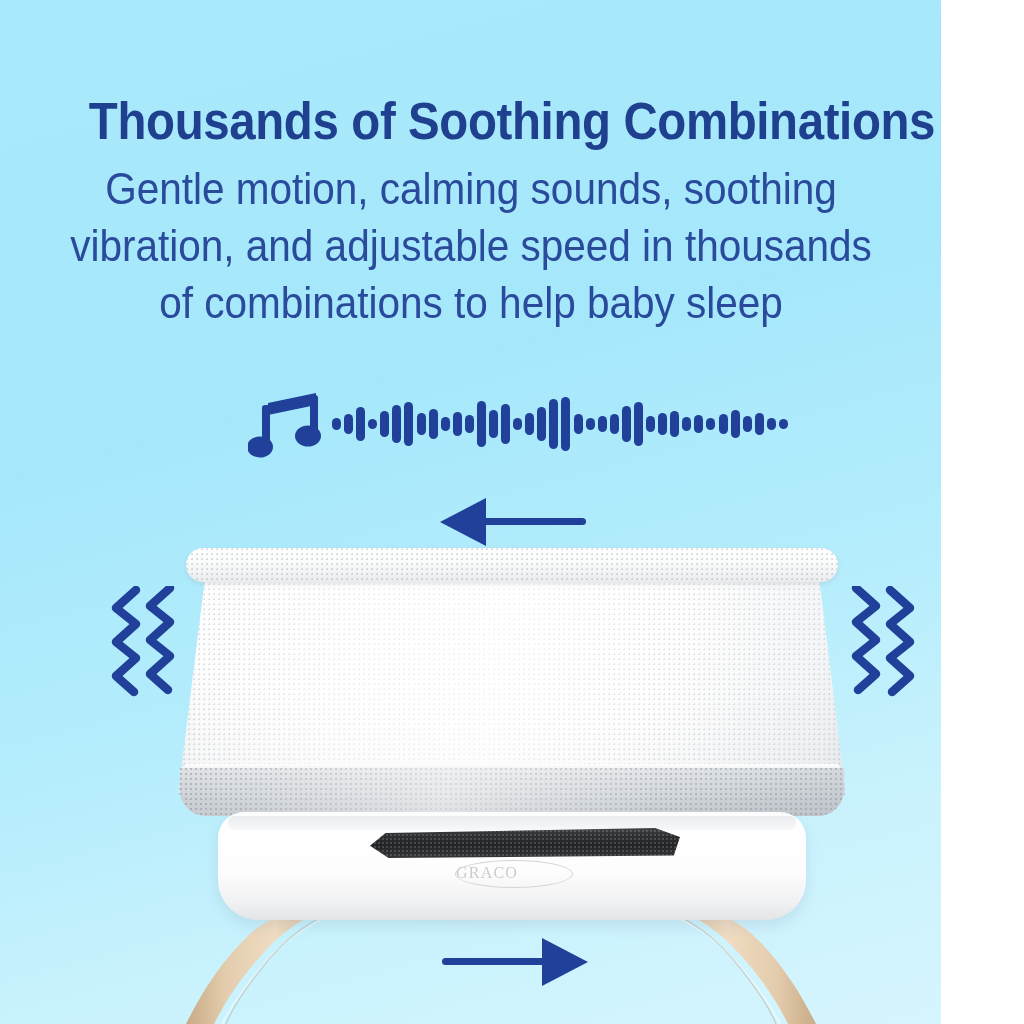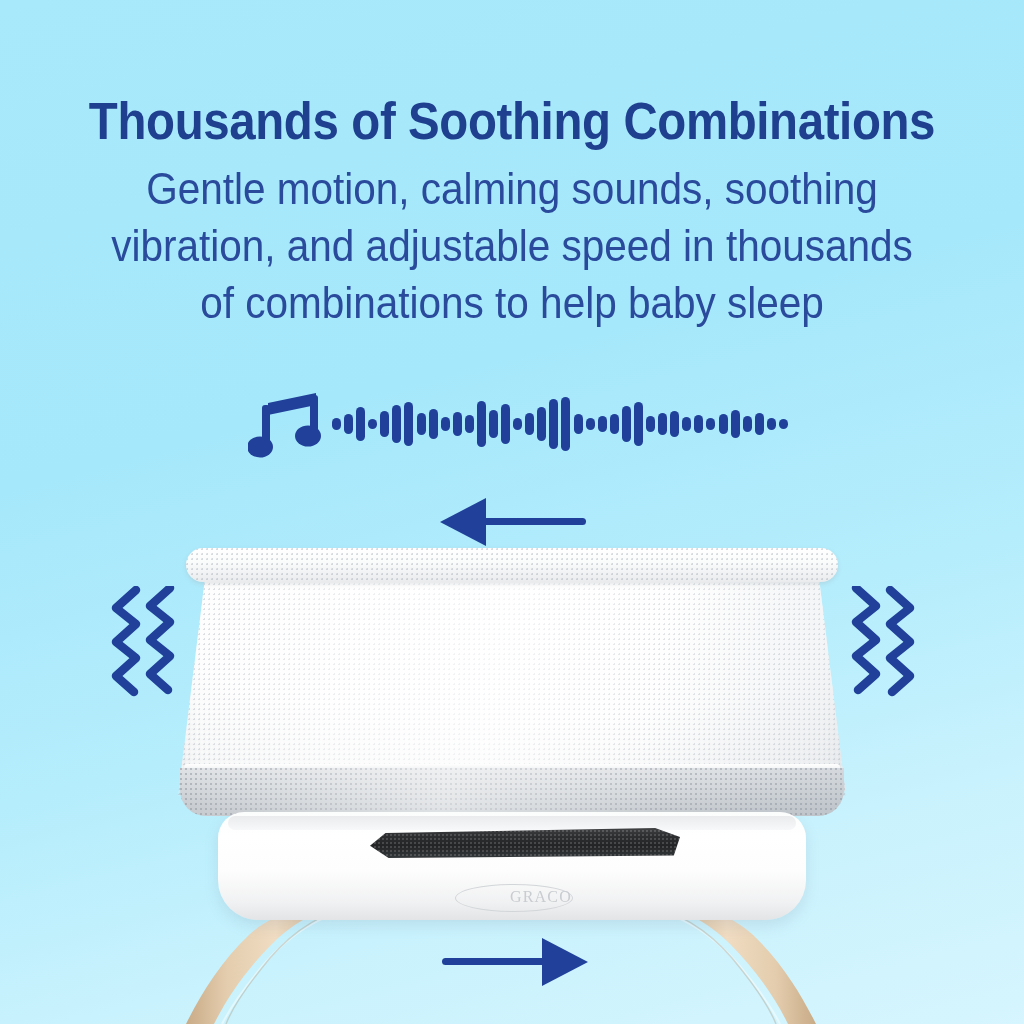--- a/index.html
+++ b/index.html
@@ -7,21 +7,21 @@
     padding: 0;
   }
   body {
     width: 1024px;
     height: 1024px;
     overflow: hidden;
     font-family: "Liberation Sans", sans-serif;
   }
   #stage {
     position: relative;
-    width: 1024px;
+    width: 941px;
     height: 1024px;
     background: linear-gradient(165deg, #a8e9fb 0%, #a6e8fb 38%, #b5edfc 62%, #c8f2fd 80%, #d6f5fe 100%);
     overflow: hidden;
   }
 
   
   #headline {
     position: absolute;
     top: 92px;
     left: 0;
@@ -226,30 +226,30 @@
   }
   #handle .tex {
     position: absolute;
     inset: 0;
     background-image: radial-gradient(circle at 1px 1px, rgba(255,255,255,0.16) 0.7px, rgba(0,0,0,0) 0.9px);
     background-size: 4px 4px;
   }
   #logo {
     position: absolute;
     left: 455px;
-    top: 884px;
+    top: 860px;
     width: 116px;
     height: 26px;
     border: 1.6px solid #d3d6d9;
     border-radius: 50%;
     color: #c9ccd0;
     font-family: "Liberation Serif", serif;
     font-size: 16px;
     letter-spacing: 1.2px;
-    text-align: right;
+    text-align: left;
     line-height: 24px;
   }
 
   
   .leg { position: absolute; }
   #leg-left  { left: 186px; top: 900px; }
   #leg-right { left: 626px; top: 900px; }
 </style>
 </head>
 <body>

